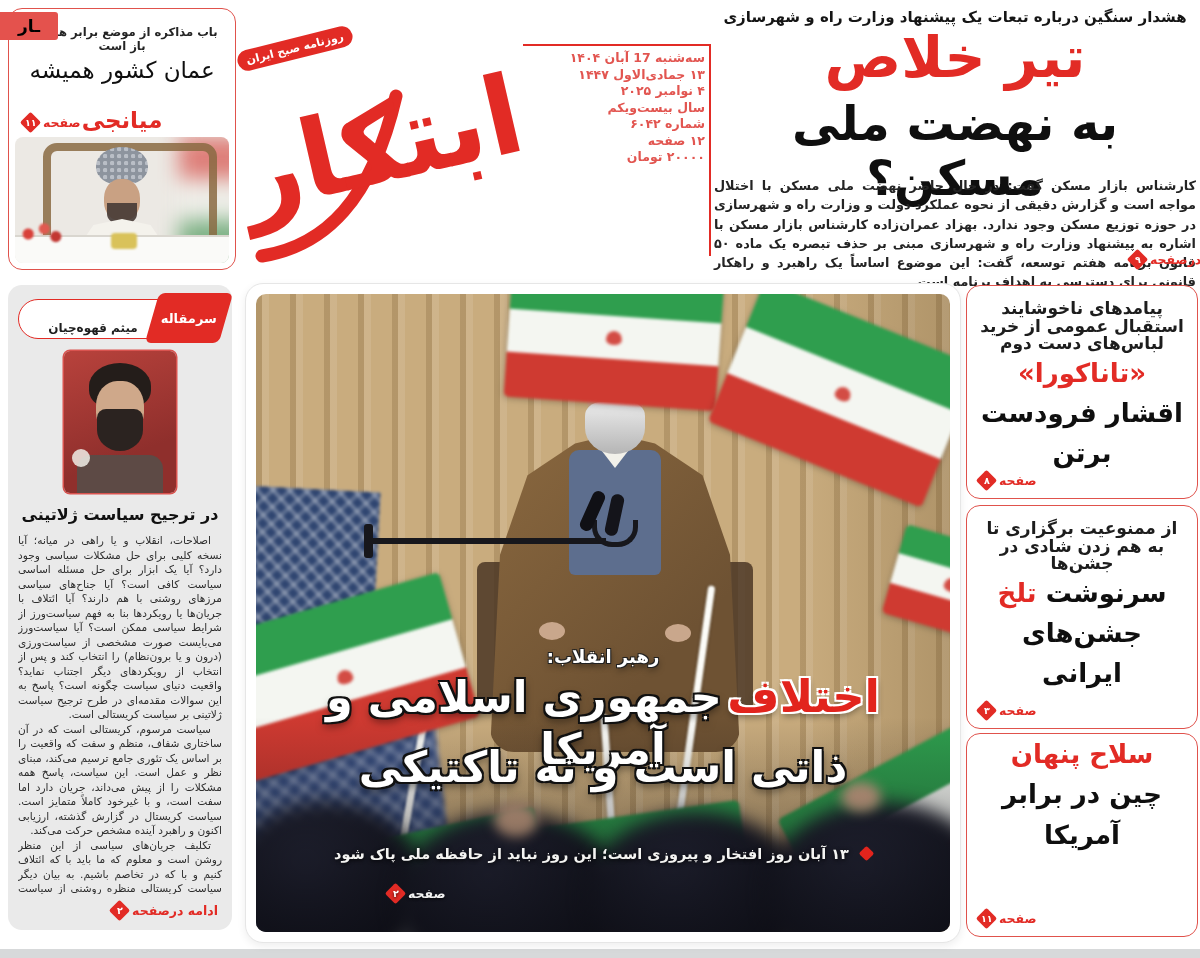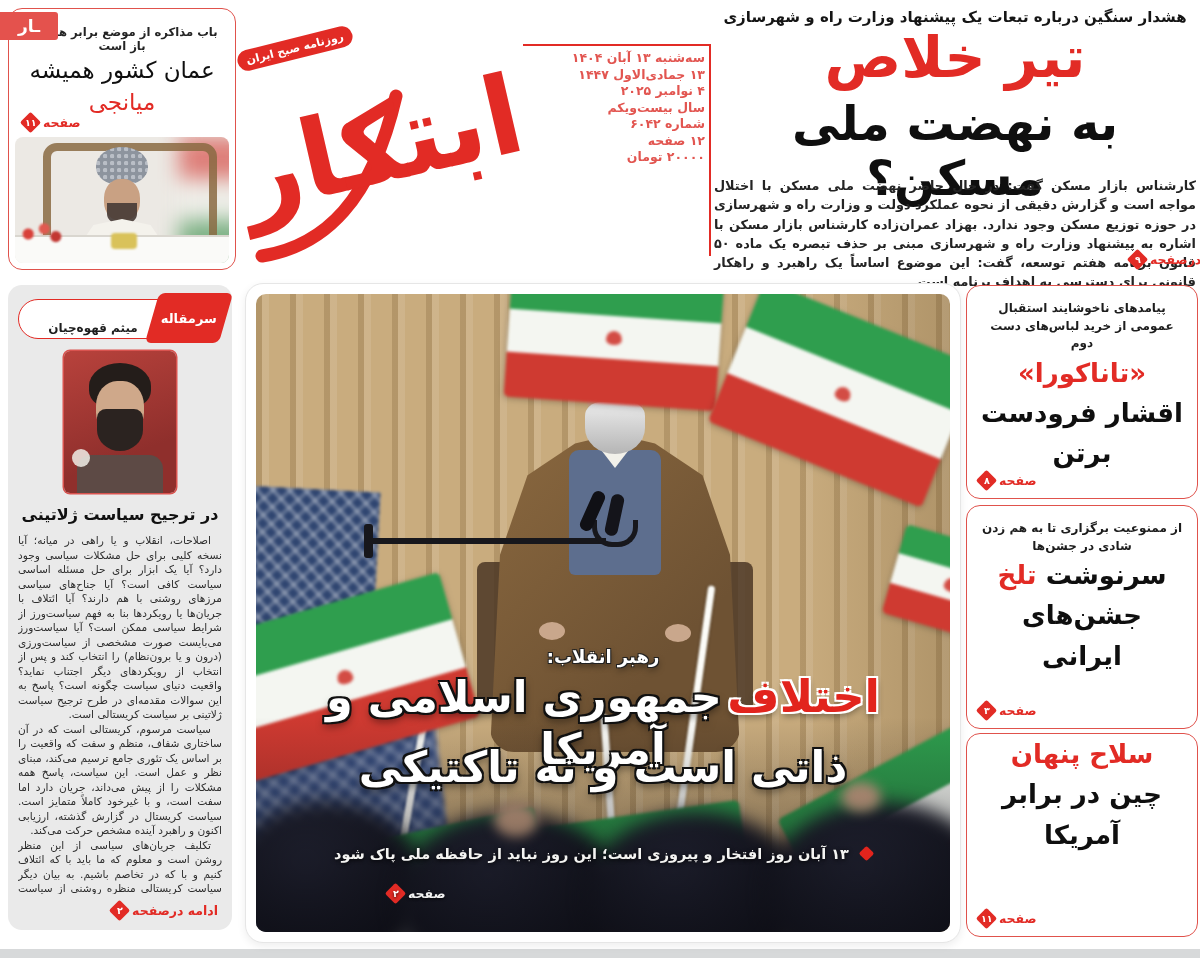--- a/index.html
+++ b/index.html
@@ -1,20 +1,20 @@
 <!DOCTYPE html>
 <html lang="fa" dir="rtl"><head>
 <meta charset="utf-8">
 <style>
   html,body{margin:0;padding:0;background:#fff;}
   body{width:1200px;height:958px;overflow:hidden;font-family:"DejaVu Sans",sans-serif;direction:rtl;}
   .page{position:relative;width:1200px;height:958px;background:#fff;}
 
   
-  .corner-frag{position:absolute;left:0;top:12px;width:58px;height:28px;background:#e4524d;color:#ffffff;
+  .corner-frag{position:absolute;left:0;top:12px;width:58px;height:28px;background:#e4524d;color:#000000;
     font-size:17px;font-weight:700;display:flex;align-items:center;justify-content:center;border-radius:0 3px 3px 0;z-index:6;}
   .logo-wrap{position:absolute;left:230px;top:4px;width:300px;height:272px;z-index:1;}
   .logo-tagline{position:absolute;left:6px;top:34px;transform:rotate(-14deg);background:#e22b25;color:#fff;
     padding:4px 9px;border-radius:12px;font-size:11px;font-weight:700;z-index:3;white-space:nowrap;}
   .dateline{position:absolute;left:520px;top:50px;width:185px;text-align:right;color:#e25550;
     font-size:12.5px;font-weight:700;line-height:16.5px;z-index:2;}
   .rule-h{position:absolute;left:523px;top:44px;width:188px;height:2px;background:#e22b25;}
   .rule-v{position:absolute;left:709px;top:44px;width:2px;height:212px;background:#e22b25;}
 
   
@@ -29,21 +29,21 @@
   
   .pgbadge{display:inline-flex;align-items:center;gap:5px;font-weight:700;font-size:12.5px;color:#e22b25;white-space:nowrap;}
   .pgbadge .dmd{width:15px;height:15px;background:#e22b25;transform:rotate(45deg);display:flex;align-items:center;justify-content:center;border-radius:2px;flex:0 0 auto;}
   .pgbadge .dmd b{transform:rotate(-45deg);color:#fff;font-size:9.5px;font-weight:700;font-style:normal;}
   .pgbadge.onphoto{color:#f2f2f2;text-shadow:0 1px 3px rgba(0,0,0,.8);}
 
   
   .oman{position:absolute;left:8px;top:8px;width:226px;height:260px;background:#fff;border:1.6px solid #e0524c;border-radius:14px;z-index:4;overflow:hidden;}
   .oman-kicker{margin:16px 8px 0;text-align:center;font-size:11.6px;font-weight:700;color:#242424;}
   .oman-t1{margin-top:4px;text-align:center;font-size:23px;font-weight:400;color:#0f0f0f;}
-  .oman-t2{margin-top:6px;text-align:center;font-size:23px;font-weight:400;color:#e22b25;}
+  .oman-t2{margin-top:24px;text-align:center;font-size:23px;font-weight:700;color:#e22b25;}
   .oman-badge{position:absolute;left:14px;top:106px;z-index:3;}
   .oman-photo{position:absolute;left:6px;right:6px;top:128px;bottom:6px;border-radius:8px;overflow:hidden;background:#ece9e4;}
   .om-flagblur{position:absolute;right:-20px;top:0;bottom:0;width:70px;
     background:linear-gradient(180deg,#d8524c 0 33%,#efefe9 33% 66%,#4f9a5d 66% 100%);filter:blur(10px);opacity:.7;}
   .om-chair{position:absolute;left:28px;top:6px;width:158px;height:120px;border:8px solid #8a6a42;border-radius:14px;opacity:.85;}
   .om-turban{position:absolute;left:50%;top:10px;width:52px;height:38px;margin-left:-26px;border-radius:50% 50% 46% 46%;
     background:radial-gradient(circle at 30% 30%, #b9bec6 2px, transparent 2.5px) 0 0/7px 7px,#8d949e;}
   .om-face{position:absolute;left:50%;top:42px;width:36px;height:42px;margin-left:-18px;background:#c9a183;border-radius:45%;}
   .om-beard{position:absolute;left:50%;top:66px;width:30px;height:22px;margin-left:-15px;background:#463a35;border-radius:0 0 50% 50%;opacity:.9;}
   .om-robe{position:absolute;left:50%;top:82px;width:130px;height:60px;margin-left:-65px;background:#f4f2ec;
@@ -131,21 +131,21 @@
   .ov-line1 .wht,.ov-line2{color:#fff;font-size:43px;font-weight:900;
     text-shadow:2px 2px 0 #111,-2px 2px 0 #111,2px -2px 0 #111,-2px -2px 0 #111,0 4px 8px rgba(0,0,0,.55);}
   .ov-line2{position:absolute;top:448px;left:0;width:100%;text-align:center;z-index:12;line-height:1.2;}
   .ov-caption{position:absolute;top:552px;left:0;width:100%;text-align:center;z-index:12;color:#f4f4f2;
     font-size:14.5px;font-weight:700;text-shadow:0 1px 4px rgba(0,0,0,.9);}
   .ov-caption .dmd{display:inline-block;width:11px;height:11px;background:#e2241d;transform:rotate(45deg);margin-left:7px;border-radius:2px;}
   .ov-badge{position:absolute;top:592px;left:132px;z-index:12;}
 
   
   .sbox{position:absolute;left:966px;width:230px;background:#fff;border:1.6px solid #e0524c;border-radius:14px;}
-  .sbox .kick{margin:14px 12px 0;text-align:center;font-size:12px;font-weight:700;color:#1d1d1d;line-height:17.5px;}
+  .sbox .kick{margin:14px 12px 0;text-align:center;font-size:17px;font-weight:700;color:#1d1d1d;line-height:17.5px;}
   .sbox .big{text-align:center;font-size:26px;font-weight:900;color:#0f0f0f;line-height:1.55;letter-spacing:-0.5px;}
   .sbox .big .red, .sbox .bigred{color:#e22b25;}
   .sbox .bigred{text-align:center;font-size:26px;font-weight:900;line-height:1.55;}
   .sbox .badge{position:absolute;left:12px;bottom:10px;}
   .sbox1{top:285px;height:212px;}
   .sbox2{top:505px;height:222px;}
   .sbox3{top:733px;height:202px;}
 
   .bottom-strip{position:absolute;left:0;right:0;bottom:0;height:9px;background:#d7d9da;}
 </style>
@@ -164,21 +164,21 @@
       <g transform="rotate(-13 150 140)">
         <text x="150" y="178" font-family="DejaVu Sans" font-size="108" font-weight="bold" fill="#e22b25" text-anchor="middle">ابتکار</text>
       </g>
     </svg>
     <div class="logo-tagline">روزنامه صبح ایران</div>
   </div>
 
   <div class="rule-h"></div>
   <div class="rule-v"></div>
   <div class="dateline">
-    <div>سه‌شنبه ۱۳ آبان ۱۴۰۴</div>
+    <div>سه‌شنبه 17 آبان ۱۴۰۴</div>
     <div>۱۳ جمادی‌الاول ۱۴۴۷</div>
     <div>۴ نوامبر ۲۰۲۵</div>
     <div>سال بیست‌ویکم</div>
     <div>شماره ۶۰۴۲</div>
     <div>۱۲ صفحه</div>
     <div>۲۰۰۰۰ تومان</div>
   </div>
 
   <div class="lead">
     <div class="lead-kicker">هشدار سنگین درباره تبعات یک پیشنهاد وزارت راه و شهرسازی</div>

